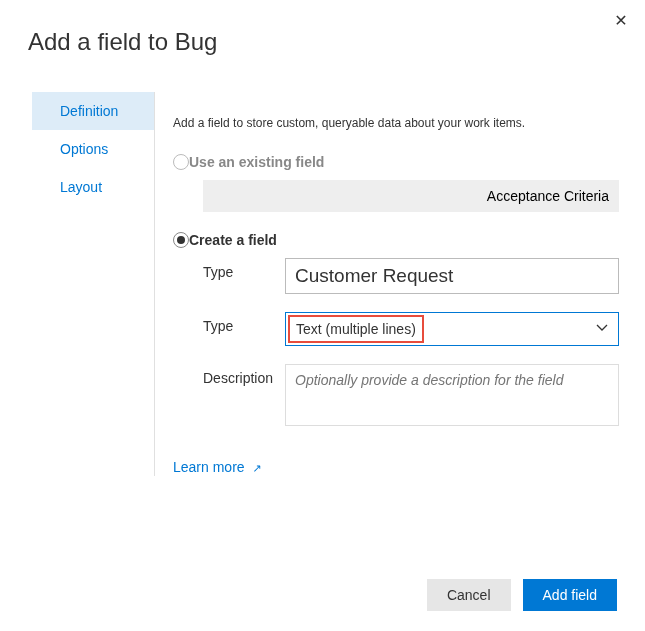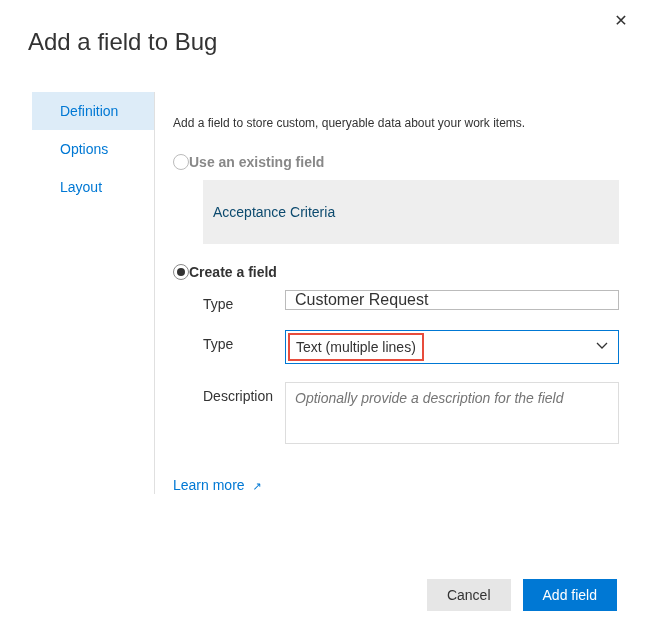--- a/index.html
+++ b/index.html
@@ -14,22 +14,22 @@
     .intro { font-size: 12px; color: #333; margin-bottom: 24px; }
     .radio-row { display: flex; align-items: center; gap: 0; margin-bottom: 10px; }
     .radio-circle { width: 16px; height: 16px; border: 1.5px solid #888; border-radius: 50%; flex-shrink: 0; position: relative; cursor: pointer; }
     .radio-circle.checked::after { content: ""; position: absolute; width: 8px; height: 8px; background: #333; border-radius: 50%; top: 50%; left: 50%; transform: translate(-50%, -50%); }
     .dimmed .radio-circle { border-color: #bbb; }
     .radio-label { font-size: 14px; font-weight: 600; color: #333; }
     .dimmed .radio-label { color: #888; }
     .field-row { display: flex; align-items: flex-start; margin: 8px 0 18px 30px; }
     .field-label { width: 82px; font-size: 14px; color: #333; padding-top: 6px; flex-shrink: 0; }
     .field-input-wrap { flex: 1; }
-    .input-disabled { width: 100%; padding: 24px 10px; background: #eee; color: #0c4a6e; font-size: 14px; border: none; }
-    .text-input { width: 100%; padding: 0 9px; font-size: 16px; color: #333; border: 1px solid #bbb; outline: none; }
+    .input-disabled { width: 100%; padding: 8px 10px; background: #eee; color: #000000; font-size: 14px; border: none; text-align: right; }
+    .text-input { width: 100%; padding: 6px 9px; font-size: 19px; color: #333; border: 1px solid #bbb; outline: none; }
     .select-wrap { position: relative; width: 100%; border: 1px solid #0078d4; display: flex; align-items: center; }
     .select-highlight { border: 2.5px solid #e74c3c; padding: 4px 6px; margin: 2px; font-size: 14px; color: #333; }
     .chevron { position: absolute; right: 10px; top: 50%; transform: translateY(-50%); pointer-events: none; }
     .chevron svg { width: 12px; height: 12px; }
     .textarea { width: 100%; min-height: 62px; padding: 7px 9px; font-size: 14px; font-style: italic; color: #888; border: 1px solid #ddd; resize: none; outline: none; }
     .learn-more { margin: 28px 0 0 0; }
     .learn-more a { color: #0078d4; font-size: 14px; text-decoration: none; }
     .ext-icon { font-size: 11px; margin-left: 4px; }
     .footer { position: absolute; bottom: 20px; right: 28px; display: flex; gap: 12px; }
     .btn { padding: 8px 20px; font-size: 14px; border: none; cursor: pointer; }

